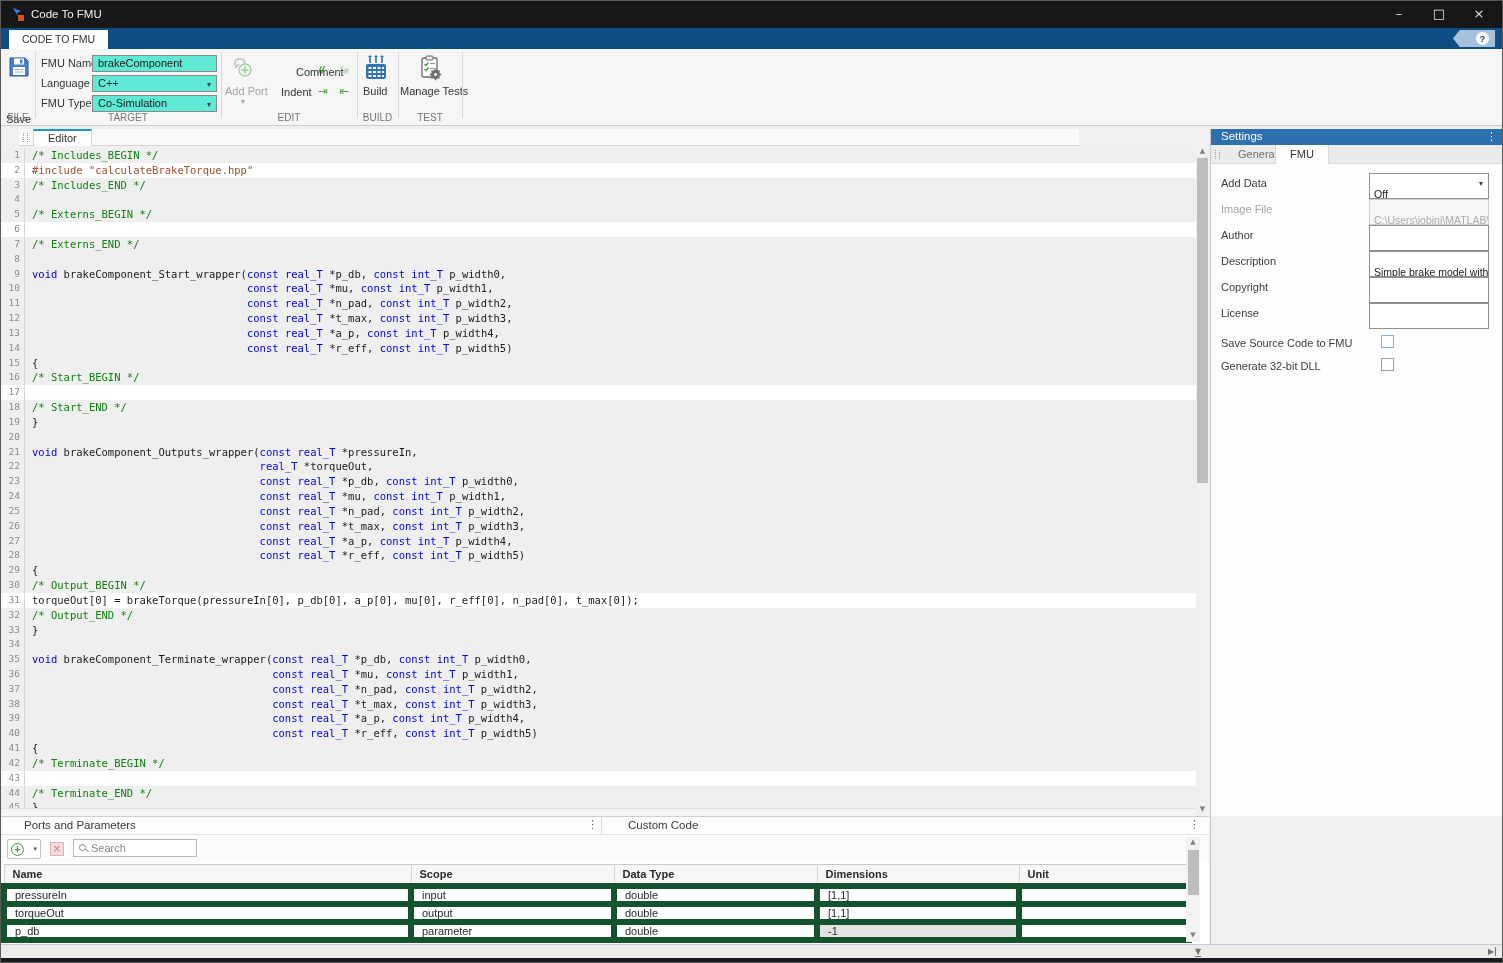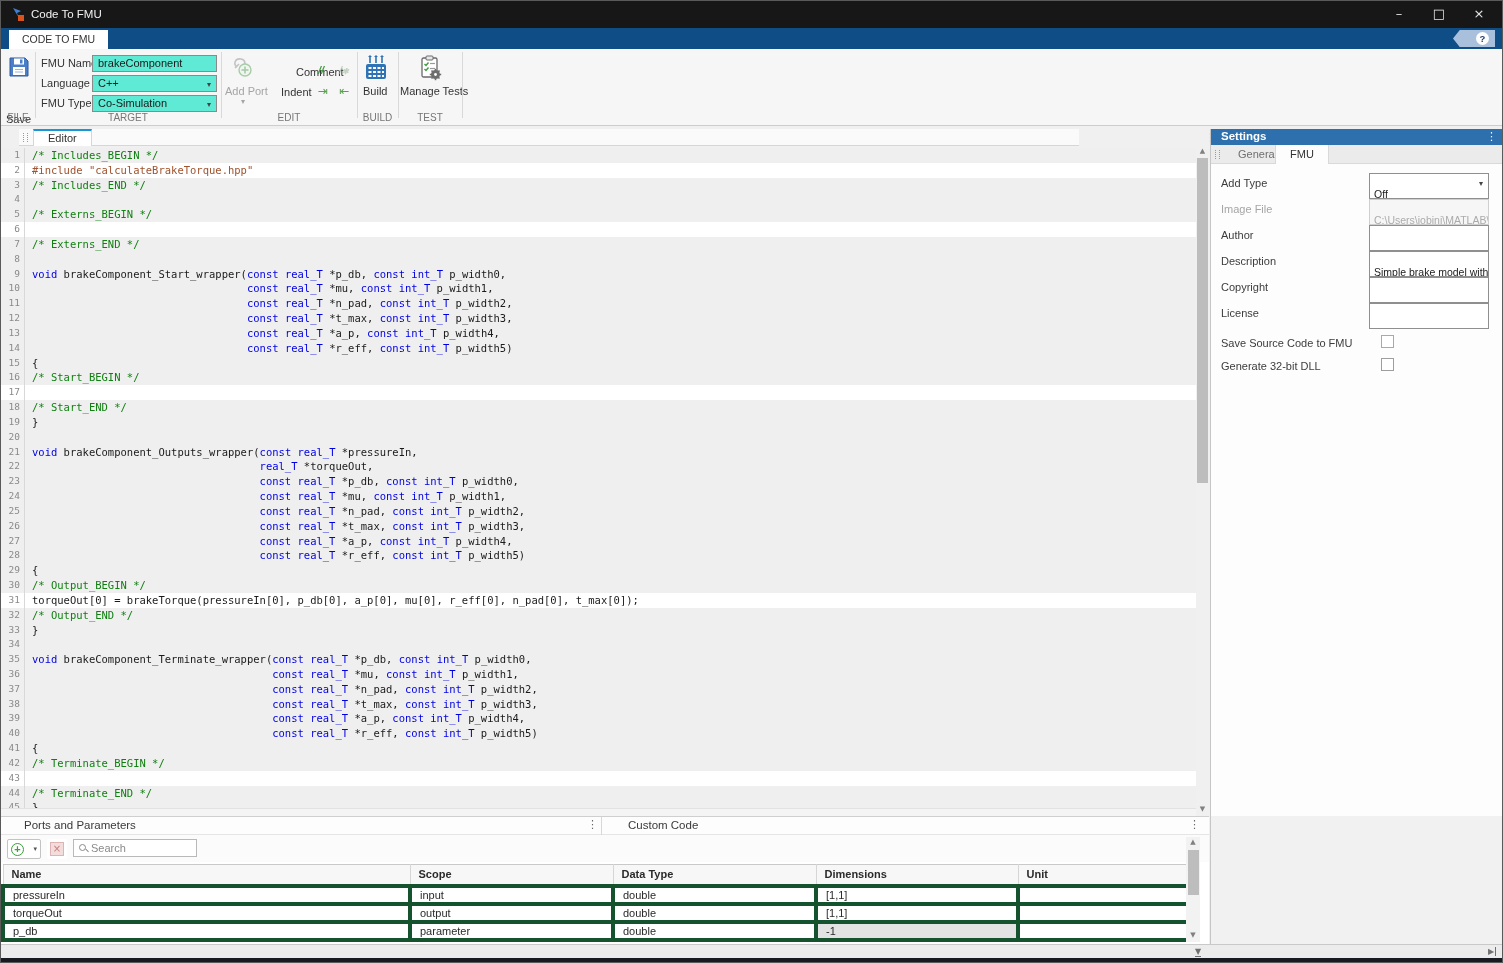--- a/index.html
+++ b/index.html
@@ -44,21 +44,21 @@
   .src .k { color:#0000e6; }
   .src .p { color:#a0522d; }
   .hsb { position:absolute; left:0; top:807px; width:1195px; height:8px; background:#f4f4f4; border-top:1px solid #e2e2e2; }
   .vsb-ed { position:absolute; left:1195px; top:145px; width:13px; height:670px; background:#f0f0f0; }
   .sb-arrow { position:absolute; left:0; width:13px; height:11px; text-align:center; font-size:7px; color:#808080; line-height:11px; font-family:"DejaVu Sans",sans-serif; }
   .vsb-ed .thumb { position:absolute; left:1px; top:12px; width:11px; height:325px; background:#bdbdbd; }
 
   
   .settings { position:absolute; left:1209px; top:128px; width:294px; height:687px; background:#fdfdfd; border-left:1px solid #c6c6c6; }
   .settings-hdr { position:absolute; left:0; top:0; width:100%; height:16px; background:#2e6fad; color:#fff; }
-  .settings-hdr .t { position:absolute; left:10px; top:1px; font-size:11.5px; font-weight:bold; }
+  .settings-hdr .t { position:absolute; left:10px; top:1px; font-size:11.5px; font-weight:normal; }
   .settings-tabs { position:absolute; left:0; top:16px; width:100%; height:19px; background:#ebebeb; border-bottom:1px solid #d9d9d9; }
   .s-tab { position:absolute; top:0; height:19px; padding:0 14px; font-size:11px; line-height:19px; }
   .s-tab.inactive { color:#6f6f6f; }
   .s-tab.active { background:#fdfdfd; color:#333; border-left:1px solid #d9d9d9; border-right:1px solid #d9d9d9; }
   .s-body { position:absolute; left:0; top:35px; width:100%; }
   .srow { position:relative; height:22px; }
   .srow .lab { position:absolute; left:10px; top:4px; font-size:11px; color:#3c3c3c; }
   .srow .ctl { position:absolute; left:158px; top:0; width:120px; height:18px; border:1px solid #8f8f8f; background:#fff; font-size:10.5px; color:#1a1a1a; line-height:16px; padding:12px 4px; overflow:hidden; white-space:nowrap; }
   .srow .ctl.dis { border-color:#cfcfcf; background:#f6f6f6; color:#ababab; }
   .checkbox { position:absolute; left:170px; top:2px; width:13px; height:13px; background:#fff; border:1px solid #9e9e9e; }
@@ -73,21 +73,21 @@
   .addgrp { position:absolute; left:6px; top:4px; width:34px; height:20px; border:1px solid #c3c3c3; border-radius:2px; background:#fff; }
   .plus-circ { position:absolute; left:3px; top:3px; width:13px; height:13px; border:1.4px solid #3f9c3f; border-radius:50%; color:#3f9c3f; font-weight:bold; font-size:11px; line-height:11px; text-align:center; }
   .delbtn { position:absolute; left:46px; top:4px; width:20px; height:20px; border-radius:2px; background:#fff; }
   .delbtn .x { position:absolute; left:3px; top:3px; width:14px; height:14px; background:#f3dcdc; border:1px solid #ddb3b3; color:#c97d7d; font-size:10px; line-height:12px; text-align:center; }
   .searchbox { position:absolute; left:72px; top:4px; width:124px; height:18px; border:1px solid #b9b9b9; background:#fff; }
   .mag { position:absolute; left:5px; top:4px; width:7px; height:7px; border:1.3px solid #8a8a8a; border-radius:50%; }
   .mag::after { content:""; position:absolute; left:5px; top:5px; width:4px; height:1.4px; background:#8a8a8a; transform:rotate(45deg); }
   .searchbox .ph { position:absolute; left:17px; top:2px; font-size:11px; color:#8a8a8a; }
   .pp-table { position:absolute; left:0; top:47px; width:1185px; border-collapse:collapse; table-layout:fixed; font-size:11px; color:#2a2a2a; }
   .pp-table th { height:21px; text-align:left; padding:0 8px; background:#f7f7f7; border:1px solid #d6d6d6; border-top:1px solid #c9c9c9; font-weight:bold; }
-  .pp-table td { height:18px; padding:0 8px; border:4px solid #14532d; background:#fff; }
+  .pp-table td { height:18px; padding:0 8px; border:6px solid #14532d; background:#fff; }
   .pp-table td.ro { background:#e3e3e3; }
   .vsb-tb { position:absolute; left:1185px; top:20px; width:14px; height:105px; background:#f2f2f2; }
   .vsb-tb .thumb { position:absolute; left:1.5px; top:13px; width:11px; height:45px; background:#bdbdbd; }
   .bstrip { position:absolute; left:0; top:943px; width:1503px; height:14px; background:#ececec; border-top:1px solid #c9c9c9; }
   .darkbottom { position:absolute; left:0; top:957px; width:1503px; height:6px; background:#171a21; }
   .collapse-ic { position:absolute; top:2px; font-size:8px; color:#707070; font-family:"DejaVu Sans",sans-serif; }
 </style>
 </head>
 <body>
 
@@ -280,21 +280,21 @@
       <span class="t">Settings</span>
       <span class="overflow-dots abs" style="right:7px; top:1px; color:#fff;">⋮</span>
     </div>
     <div class="settings-tabs">
       <span class="grip abs" style="left:4px; top:5px;"></span>
       <div class="s-tab inactive" style="left:13px;">General</div>
       <div class="s-tab active" style="left:64px;">FMU</div>
     </div>
     <div class="s-body" style="padding-top:9px;">
       <div class="srow" style="margin-bottom:4px;">
-        <span class="lab">Add Type</span>
+        <span class="lab">Add Data</span>
         <div class="ctl">
           <span>Off</span>
           <span class="field-caret" style="top:2px;">▾</span>
         </div>
       </div>
       <div class="srow" style="margin-bottom:4px;">
         <span class="lab disabled-txt">Image File</span>
         <div class="ctl dis">C:\Users\jobinj\MATLAB\P</div>
       </div>
       <div class="srow" style="margin-bottom:4px;">

